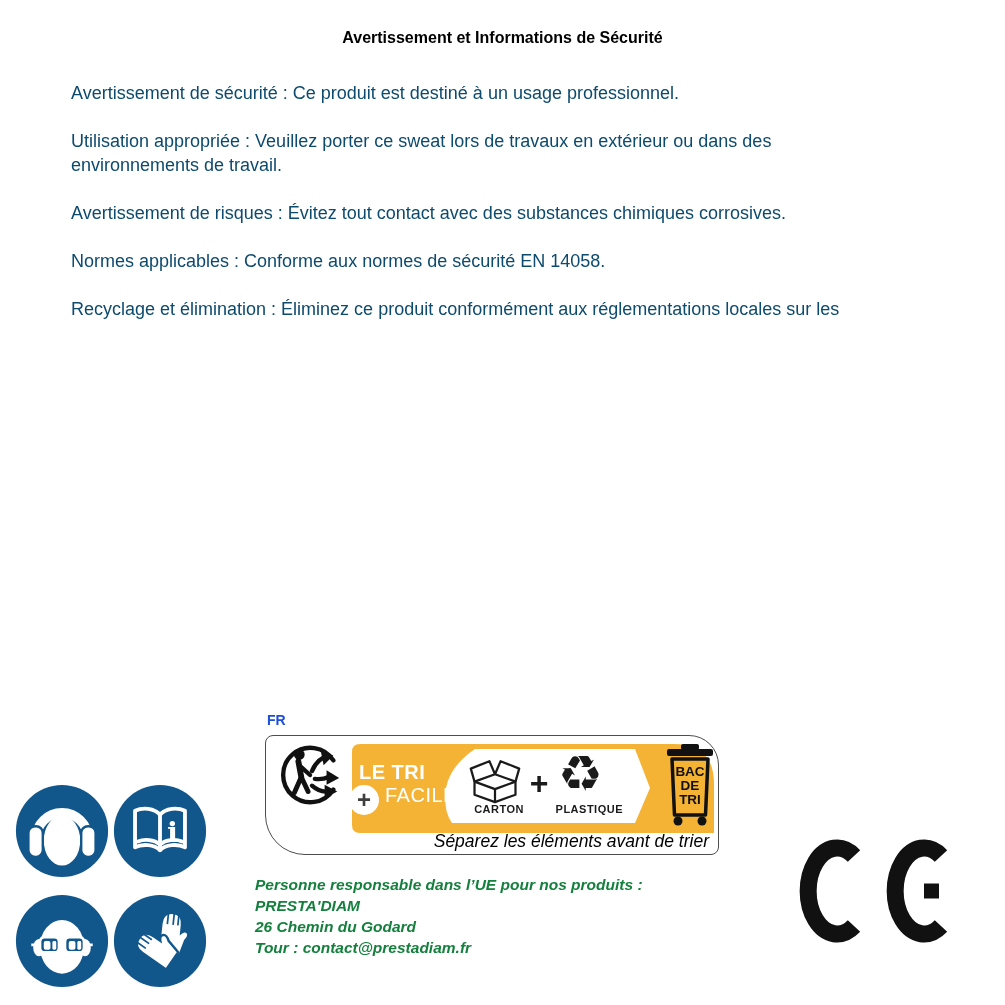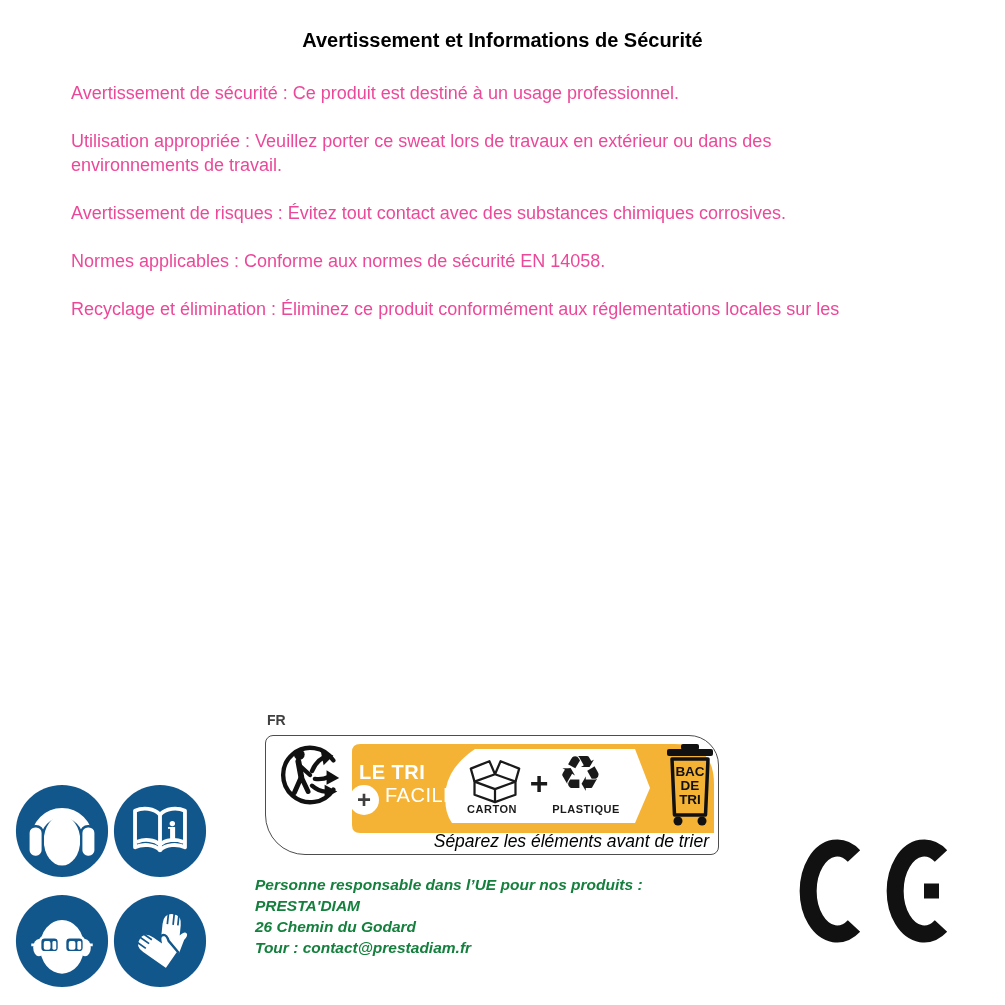--- a/index.html
+++ b/index.html
@@ -1,37 +1,37 @@
 <!DOCTYPE html>
 <html><head>
 <meta charset="utf-8">
 <style>
   html,body{margin:0;padding:0;background:#fff;}
   #canvas{position:relative;width:1005px;height:1005px;background:#fff;overflow:hidden;
           font-family:"Liberation Sans",sans-serif;color:#111;}
   .title{position:absolute;left:0;top:29px;width:1005px;text-align:center;
-         font-size:20px;font-weight:bold;color:#000;}
-  .paras{position:absolute;left:71px;top:81px;font-size:18px;line-height:24px;color:#ec4899;}
+         font-size:16px;font-weight:bold;color:#000;}
+  .paras{position:absolute;left:71px;top:81px;font-size:18px;line-height:24px;color:#0c4a6e;}
   .para{margin:0 0 24px 0;}
   .pline{white-space:nowrap;}
   .sicon{position:absolute;width:96px;height:96px;}
-  .fr-label{position:absolute;left:267px;top:712px;font-size:14px;font-weight:bold;color:#404040;}
+  .fr-label{position:absolute;left:267px;top:712px;font-size:14px;font-weight:bold;color:#1d4ed8;}
   .tribox{position:absolute;left:265px;top:735px;width:452px;height:118px;background:#fff;
           border:1.5px solid #4d4d4d;border-radius:8px 30px 8px 40px;}
   .tribox .bannersvg{position:absolute;left:0;top:0;}
   .triman{position:absolute;left:12px;top:4px;}
   .letri{position:absolute;left:93px;top:25px;font-size:20px;font-weight:bold;color:#fff;
          letter-spacing:0.5px;white-space:nowrap;}
   .facile{position:absolute;left:119px;top:48px;font-size:20px;font-weight:normal;color:#fff;
           letter-spacing:0.5px;white-space:nowrap;}
   .plusbadge{position:absolute;left:83px;top:49px;width:30px;height:30px;border-radius:50%;
              background:#fff;display:flex;align-items:center;justify-content:center;
              font-size:24px;font-weight:bold;color:#3f3f3f;}
   .cartonicon{position:absolute;left:200px;top:14px;}
-  .matlabel{position:absolute;font-size:11px;font-weight:bold;color:#1a1a1a;text-align:center;
+  .matlabel{position:absolute;font-size:11px;font-weight:bold;color:#1a1a1a;text-align:right;
             letter-spacing:0.5px;}
   .carton-label{left:194px;top:67px;width:64px;}
   .plastique-label{left:283px;top:67px;width:74px;}
   .midplus{position:absolute;left:260px;top:29px;width:26px;text-align:center;
            font-size:32px;font-weight:bold;color:#1a1a1a;}
   .recycleglyph{position:absolute;left:292px;top:10px;font-family:"DejaVu Sans",sans-serif;
                 font-size:50px;line-height:56px;color:#1a1a1a;}
   .binicon{position:absolute;left:398px;top:7px;}
   .caption{position:absolute;right:9px;top:95px;font-size:17.5px;font-style:italic;
            color:#000000;white-space:nowrap;}

